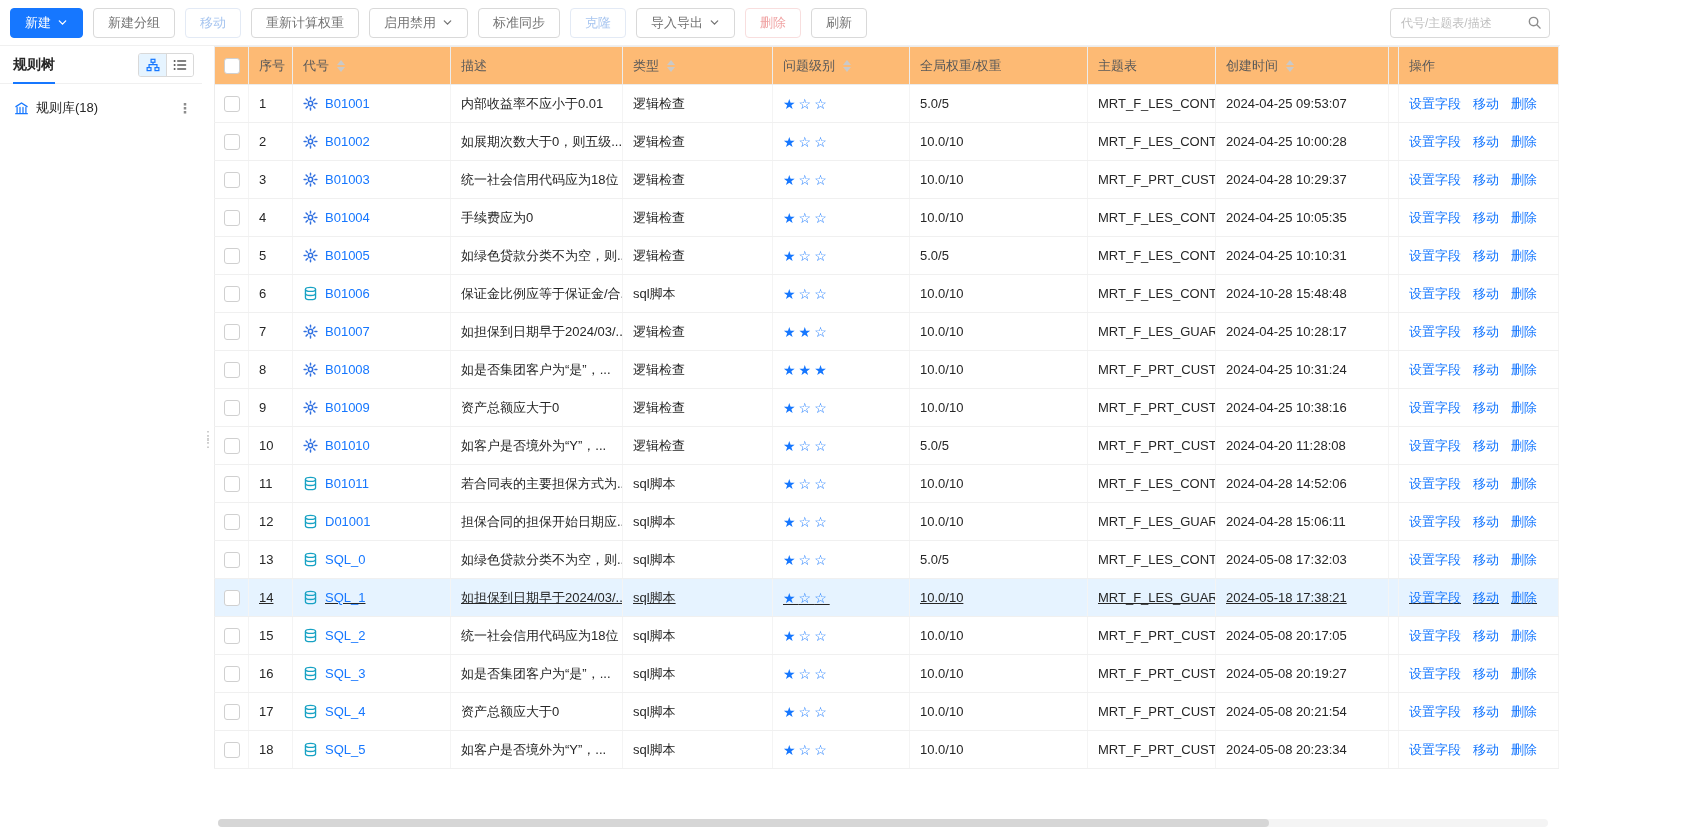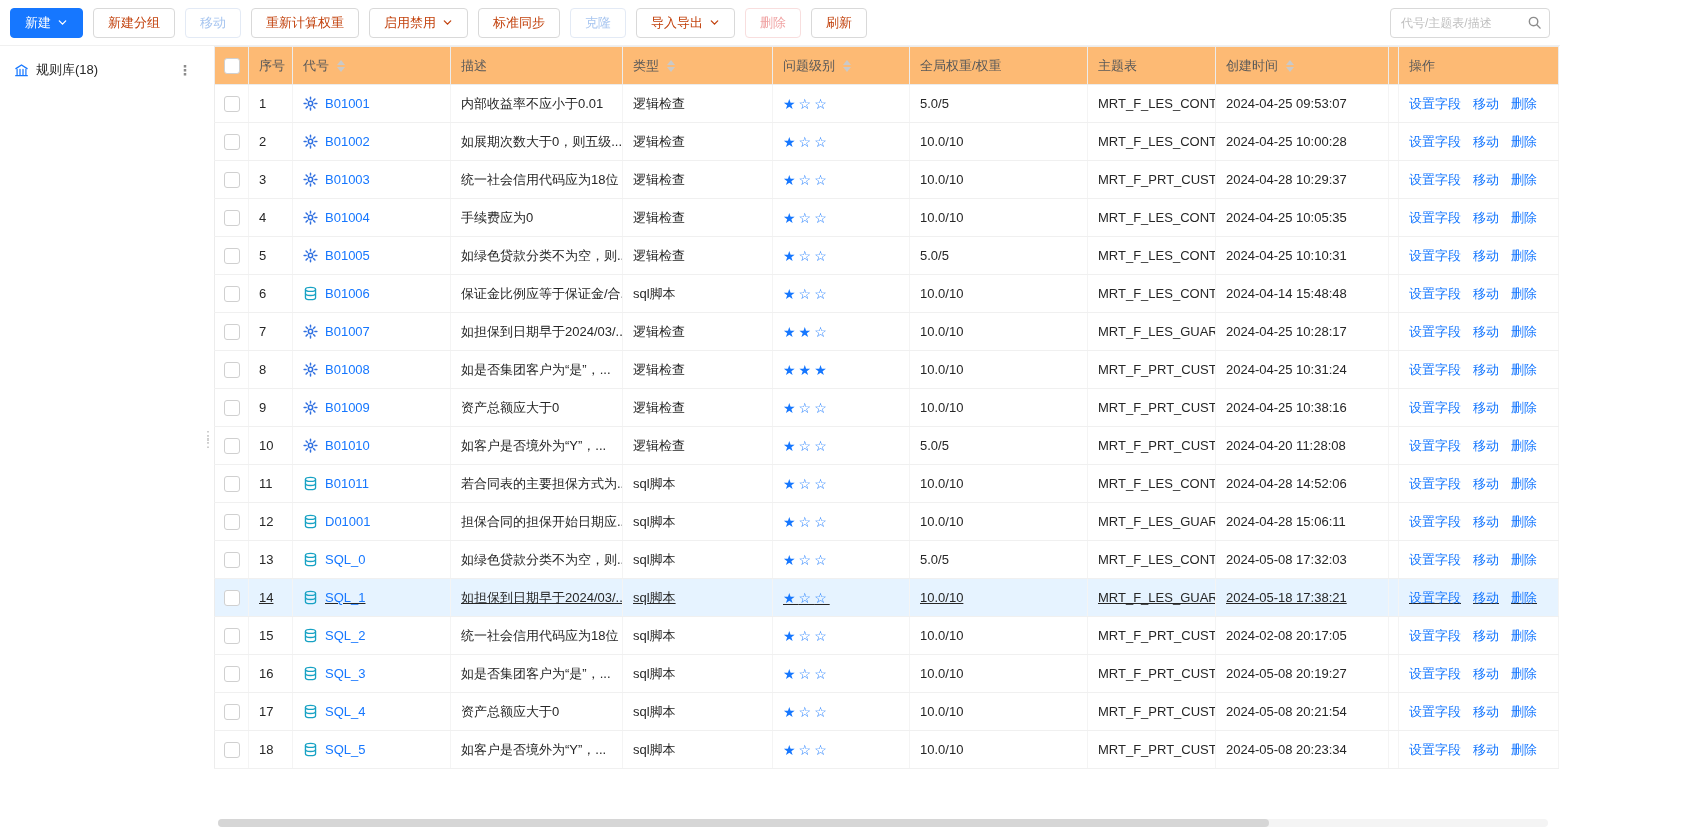--- a/index.html
+++ b/index.html
@@ -12,21 +12,21 @@
   .app { width: 1560px; height: 840px; position: relative; background: #fff; }
 
   
   .toolbar {
     height: 46px; display: flex; align-items: center;
     padding: 0 10px; gap: 10px; border-bottom: 1px solid #f0f0f0;
   }
   .toolbar-buttons { display: flex; align-items: center; gap: 10px; }
   .btn {
     height: 30px; padding: 0 14px; border: 1px solid #d9d9d9; border-radius: 4px;
-    background: #fff; font-size: 13px; color: #c2410c; display: inline-flex;
+    background: #fff; font-size: 13px; color: #737373; display: inline-flex;
     align-items: center; gap: 6px; cursor: pointer; white-space: nowrap;
     font-family: inherit;
   }
   .btn.primary { background: #1677ff; border-color: #1677ff; color: #fff; }
   .btn.disabled { color: #a8c6f0; border-color: #e3eaf5; cursor: not-allowed; }
   .btn.disabled-danger { color: #f0a3a3; border-color: #f8dede; cursor: not-allowed; }
   .btn .caret { width: 11px; height: 11px; }
   .search-box { margin-left: auto; position: relative; }
   .search-box input {
     width: 160px; height: 30px; border: 1px solid #d9d9d9; border-radius: 4px;
@@ -212,20 +212,35 @@
       <input type="text" placeholder="代号/主题表/描述" style="">
       <svg class="search-ic">
           <use href="#icon-search"></use>
         </svg>
     </div>
   </div>
 
   <div class="main">
 
     <aside class="sidebar">
+      <div class="sidebar-header">
+        <span class="sidebar-title">规则树</span>
+        <div class="view-toggle">
+          <button class="active">
+            <svg>
+                <use href="#icon-tree"></use>
+              </svg>
+          </button>
+          <button>
+            <svg>
+                <use href="#icon-list"></use>
+              </svg>
+          </button>
+        </div>
+      </div>
       <div class="tree">
         <div class="tree-item">
           <svg>
               <use href="#icon-library"></use>
             </svg>
           <span>规则库(18)</span>
           <span class="more">⋮</span>
         </div>
       </div>
     </aside>
@@ -424,21 +439,21 @@
                     <use href="#icon-db"></use>
                   </svg>
                   <a class="link">B01006</a>
                 </span>
               </td>
               <td>保证金比例应等于保证金/合...</td>
               <td>sql脚本</td>
               <td><span class="stars"><span>★</span><span>☆</span><span>☆</span></span></td>
               <td>10.0/10</td>
               <td>MRT_F_LES_CONT...</td>
-              <td>2024-04-14 15:48:48</td>
+              <td>2024-10-28 15:48:48</td>
               <td class="col-sliver"></td>
               <td class="col-ops"><a class="link">设置字段</a><a class="link">移动</a><a class="link">删除</a></td>
             </tr>
             <tr>
               <td class="col-check"><input type="checkbox" style=""></td>
               <td>7</td>
               <td>
                 <span class="code-cell">
                   <svg class="i-gear">
                     <use href="#icon-gear"></use>
@@ -604,21 +619,21 @@
                     <use href="#icon-db"></use>
                   </svg>
                   <a class="link">SQL_2</a>
                 </span>
               </td>
               <td>统一社会信用代码应为18位</td>
               <td>sql脚本</td>
               <td><span class="stars"><span>★</span><span>☆</span><span>☆</span></span></td>
               <td>10.0/10</td>
               <td>MRT_F_PRT_CUST_...</td>
-              <td>2024-02-08 20:17:05</td>
+              <td>2024-05-08 20:17:05</td>
               <td class="col-sliver"></td>
               <td class="col-ops"><a class="link">设置字段</a><a class="link">移动</a><a class="link">删除</a></td>
             </tr>
             <tr>
               <td class="col-check"><input type="checkbox" style=""></td>
               <td>16</td>
               <td>
                 <span class="code-cell">
                   <svg class="i-db">
                     <use href="#icon-db"></use>

